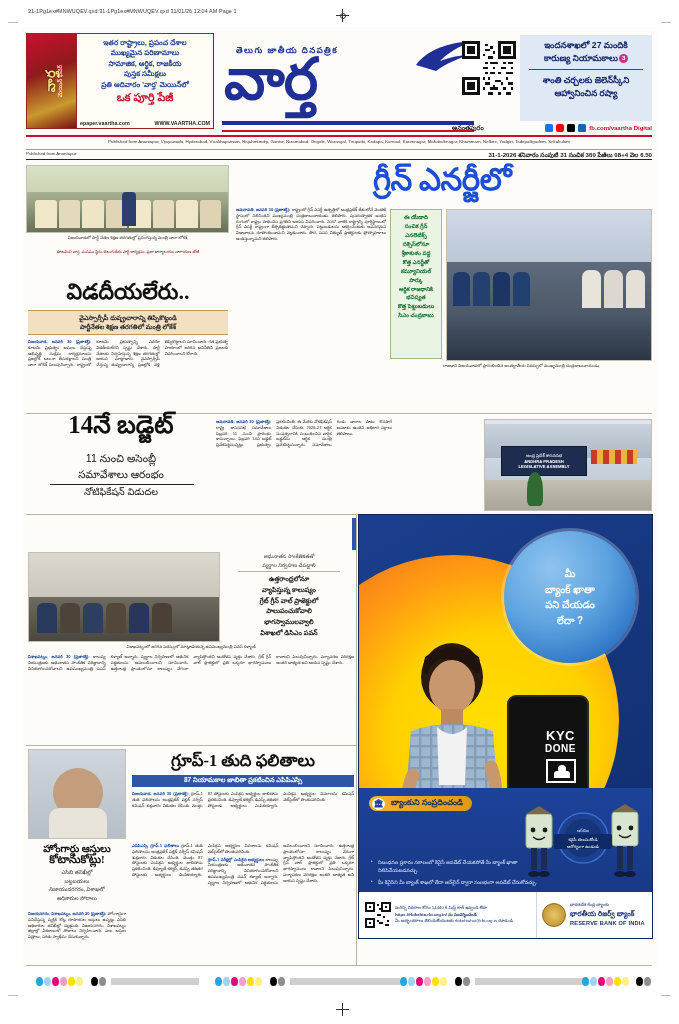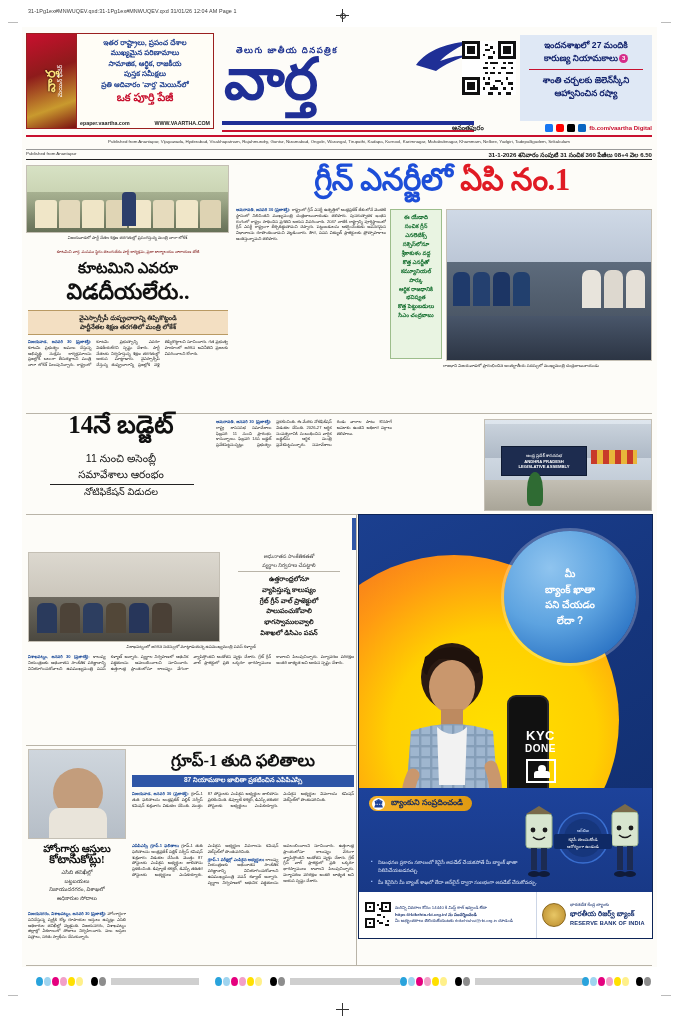--- a/index.html
+++ b/index.html
@@ -203,21 +203,21 @@
     border-radius:50%;
     background:radial-gradient(circle at 35% 28%, #8fc4ef 0%, #5da3e0 45%, #2f77c6 78%, #1f5ba6 100%);
     box-shadow:0 0 0 3px rgba(255,255,255,.25);
     display:flex; align-items:center; justify-content:center; text-align:center;
   }
   .ad-bubble div { color:#fff; font-size:10px; font-weight:bold; line-height:1.55; }
   .ad-man {
     position:absolute; left:38px; top:120px; width:110px; height:235px;
   }
   .ad-phone {
-    position:absolute; left:148px; top:180px; width:42px; height:120px;
+    position:absolute; left:148px; top:180px; width:82px; height:120px;
     background:#111; border-radius:9px; border:2px solid #2a2a2a;
     display:flex; flex-direction:column; align-items:center; justify-content:center;padding-left:25px;
   }
   .ad-phone .kyc { color:#fff; font-size:13px; font-weight:bold; letter-spacing:.5px;
     font-family:"Liberation Sans", sans-serif; }
   .ad-phone .done { color:#fff; font-size:10px; font-weight:bold; letter-spacing:.5px; }
   .ad-phone .idbox {
     margin-top:5px; width:30px; height:24px; border:2px solid #fff; position:relative;
   }
   .ad-phone .idbox .head { position:absolute; left:10px; top:4px; width:8px; height:8px;
@@ -403,21 +403,20 @@
     <div class="rule-red"></div>
     <div class="publine">Published from Anantapur, Vijayawada, Hyderabad, Visakhapatnam, Rajahmundry, Guntur, Nizamabad, Ongole, Warangal, Tirupathi, Kadapa, Kurnool, Karimnagar, Mahabubnagar, Khammam, Nellore, Yadgiri, Tadepalligudem, Srikakulam</div>
     <div class="rule-thin"></div>
     <div class="publisher-left">Published from Anantapur</div>
     <div class="dateline">31-1-2026 శనివారం సంపుటి 31 సంచిక 360 పేజీలు 08+4 వెల 6.50</div>
     <div class="rule-thin2"></div>
   </div>
 
   <div class="lead-band">
     <span class="t1">గ్రీన్ ఎనర్జీలో</span>
-    <span class="t2">ఏపి నం.1</span>
   </div>
 
   <div class="photo" style="left:4px; top:138px; width:203px; height:68px;">
     <div class="sky" style="background:linear-gradient(180deg,#d7e2c4 0%,#c6cfae 55%,#9aa487 100%);"></div>
     <div style="position:absolute;left:0;bottom:0;width:100%;height:40px;background:linear-gradient(180deg,rgba(60,70,40,.25),rgba(40,50,30,.45));"></div>
     <div style="position:absolute;left:8px;bottom:4px;width:186px;height:28px;display:flex;gap:2px;">
       <div style="flex:1;background:#f0e6c8;border-radius:3px 3px 0 0;"></div>
       <div style="flex:1;background:#e4d9bb;border-radius:3px 3px 0 0;"></div>
       <div style="flex:1;background:#efe5c6;border-radius:3px 3px 0 0;"></div>
       <div style="flex:1;background:#e0d5b5;border-radius:3px 3px 0 0;"></div>
@@ -465,21 +464,20 @@
       <div style="width:19px;height:38px;background:#e8e4dc;border-radius:7px 7px 0 0;"></div>
       <div style="width:19px;height:38px;background:#ddd8cf;border-radius:7px 7px 0 0;"></div>
       <div style="width:19px;height:38px;background:#e5e0d7;border-radius:7px 7px 0 0;"></div>
     </div>
     <div style="position:absolute;left:0;bottom:0;width:100%;height:44px;background:linear-gradient(180deg,#49566a,#2c3544);"></div>
   </div>
   <div class="cap" style="position:absolute; left:368px; top:336px; width:262px;">రాజధాని విజయవాడలో ప్రారంభించిన అంతర్జాతీయ సదస్సులో ముఖ్యమంత్రి చంద్రబాబునాయుడు</div>
 
   <div style="position:absolute; left:6px; top:222px; width:200px; font-size:4px; color:#7a1010; text-align:center; line-height:1.3;">కూటమిని వార్త, మనము స్థిరం తెలుగుదేశం పార్టీ కార్యక్రమ, ప్రజా కార్యాలయం నారాయణ తోటి</div>
 
-  <div class="hl-black" style="position:absolute; left:6px; top:233px; width:200px; text-align:center; font-size:15px;">కూటమిని ఎవరూ</div>
   <div class="hl-black" style="position:absolute; left:6px; top:252px; width:200px; text-align:center; font-size:22px;">విడదీయలేరు..</div>
 
   <div class="band-tan" style="left:6px; top:283px; width:200px;">
     <div>వైఎస్సార్సీపీ దుష్ప్రచారాన్ని తిప్పికొట్టండి</div>
     <div>పార్టీనేతల శిక్షణ తరగతిలో మంత్రి లోకేశ్</div>
   </div>
 
   <div class="col-text" style="left:6px; top:312px; width:200px; height:70px; column-count:3;">
     <p><span class="lead-in">విజయవాడ, జనవరి 30 (ప్రజాశక్తి):</span>
        <span>కూటమి ప్రభుత్వం అమలు చేస్తున్న అభివృద్ధి సంక్షేమ కార్యక్రమాలను ప్రజల్లోకి బలంగా తీసుకెళ్లాలని మంత్రి నారా లోకేశ్ పిలుపునిచ్చారు. రాష్ట్రంలో కూటమి ప్రభుత్వాన్ని ఎవరూ విడదీయలేరని స్పష్టం చేశారు. పార్టీ నేతలకు నిర్వహిస్తున్న శిక్షణ తరగతుల్లో ఆయన మాట్లాడారు. వైఎస్సార్సీపీ చేస్తున్న దుష్ప్రచారాన్ని ప్రజల్లోకి వెళ్లి తిప్పికొట్టాలని సూచించారు. గత ప్రభుత్వ హయాంలో జరిగిన అవినీతిని ప్రజలకు వివరించాలని కోరారు.</span></p>

